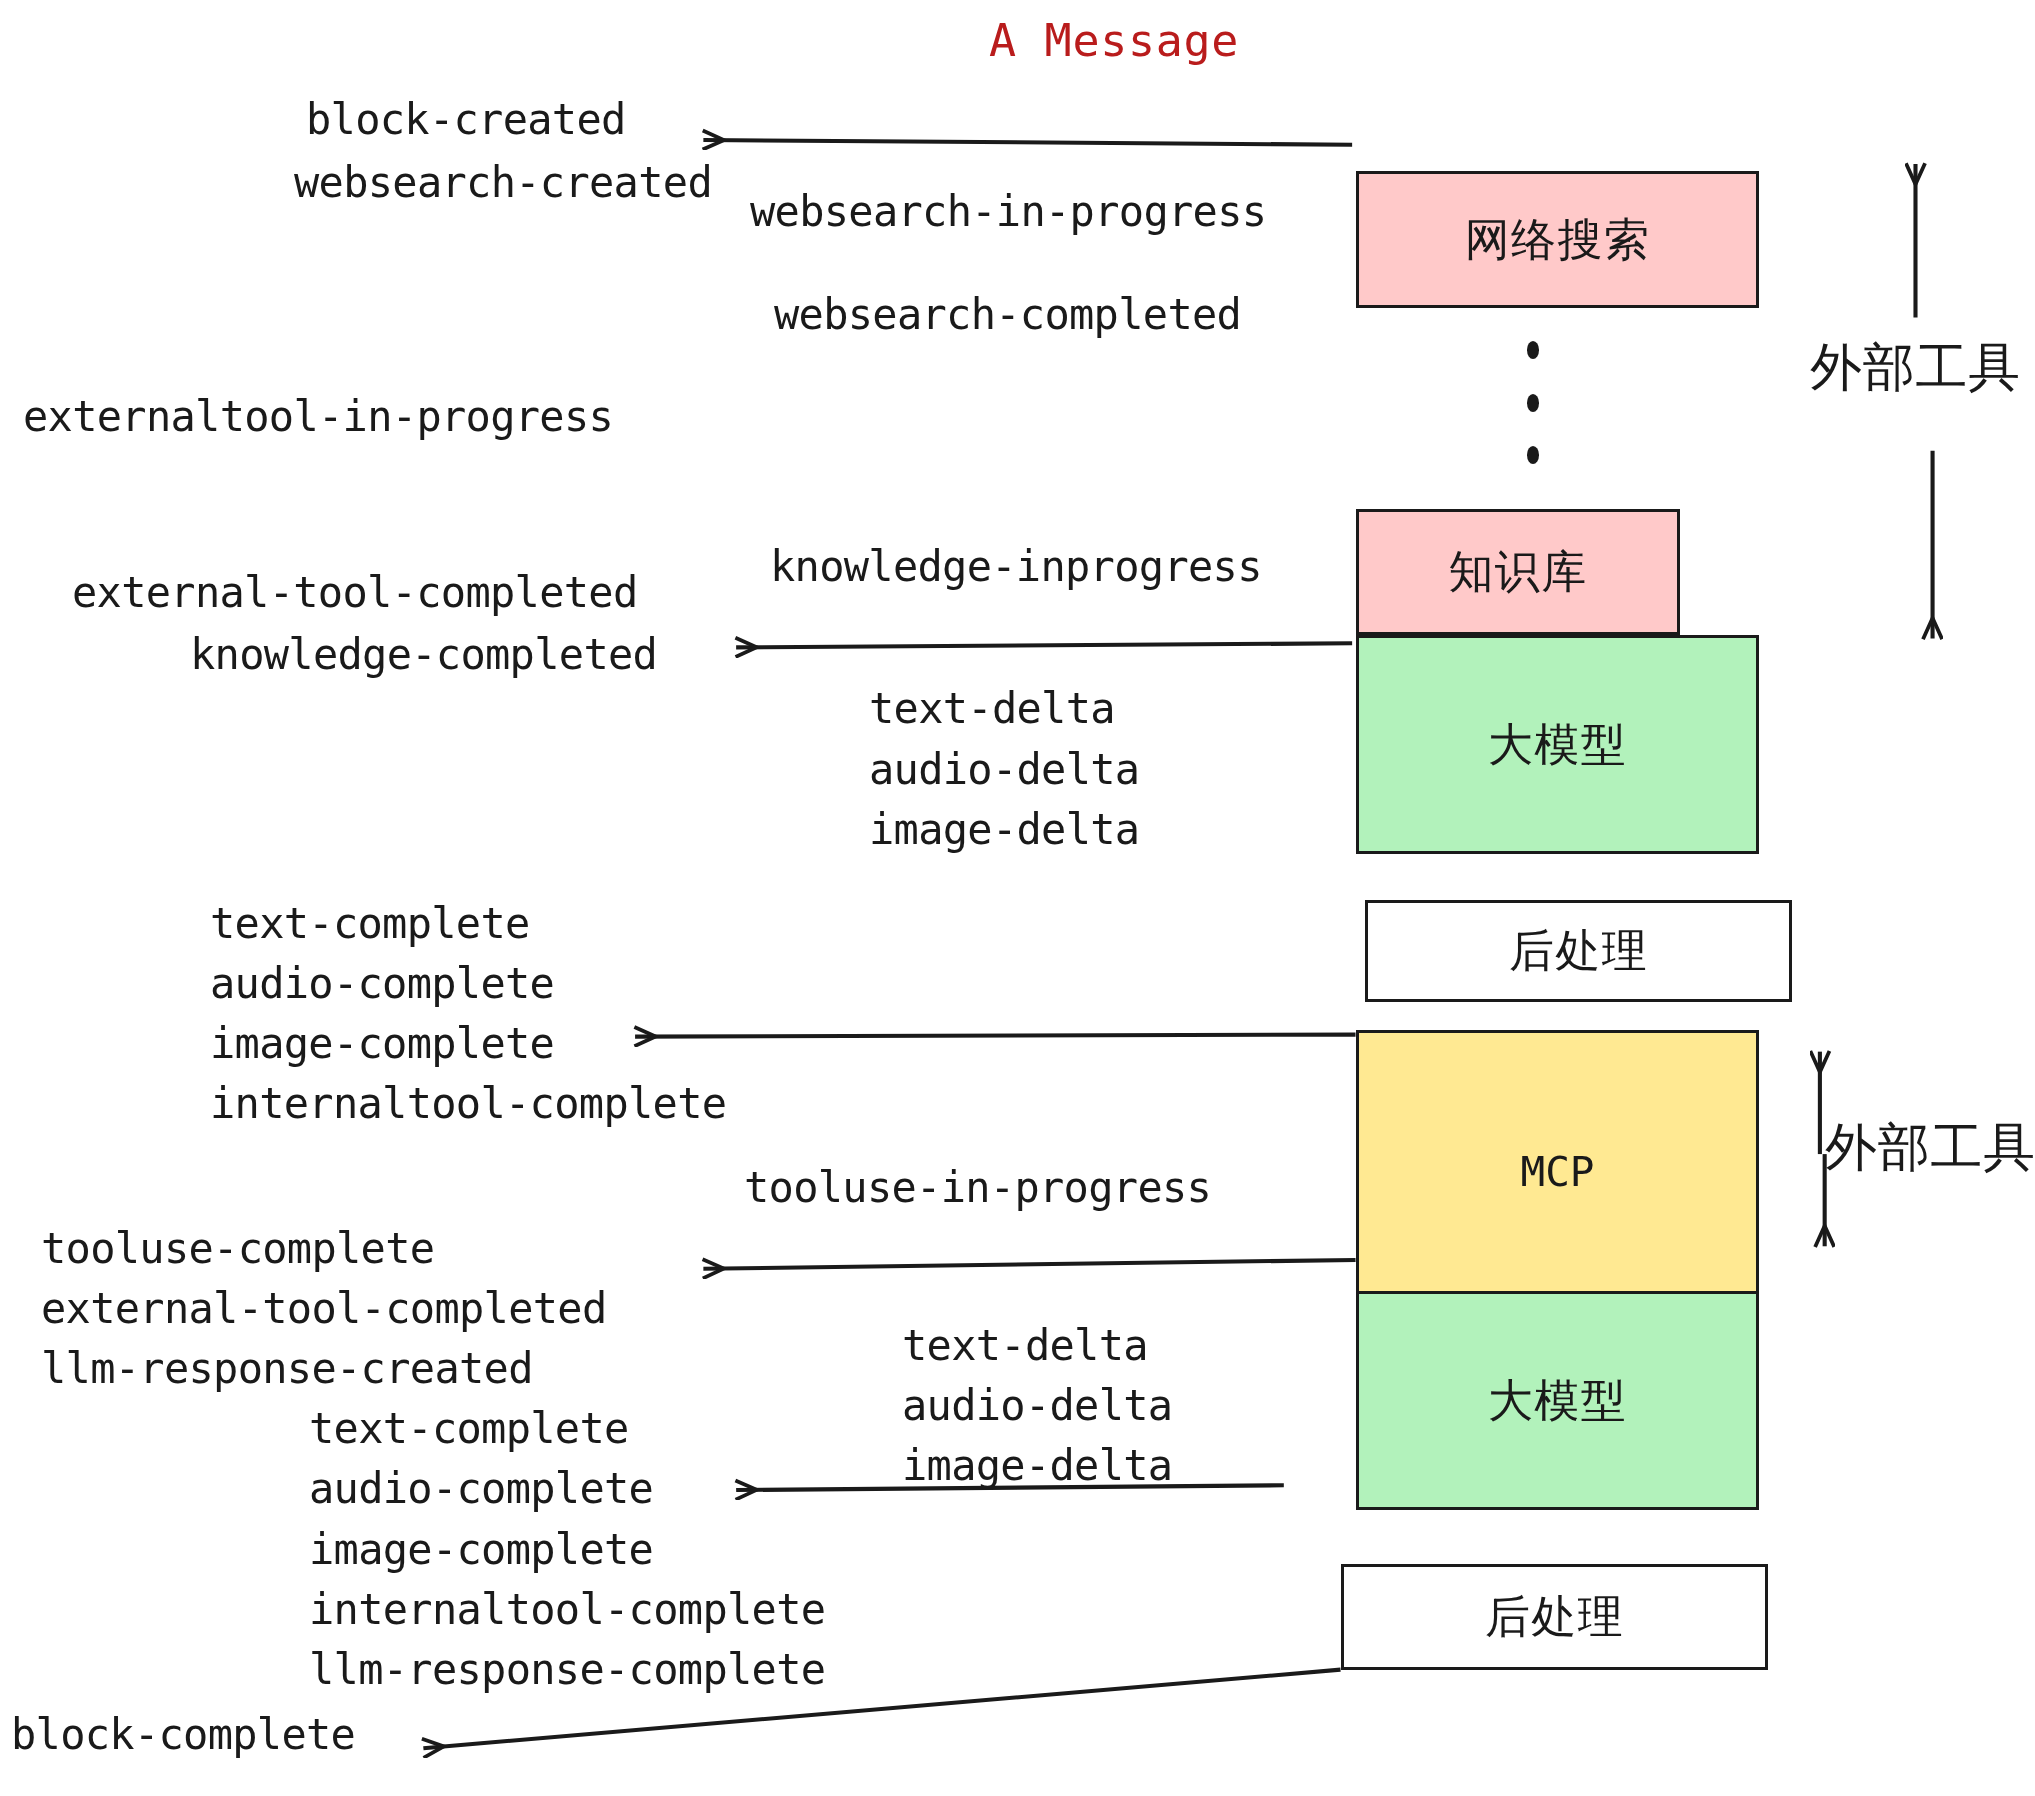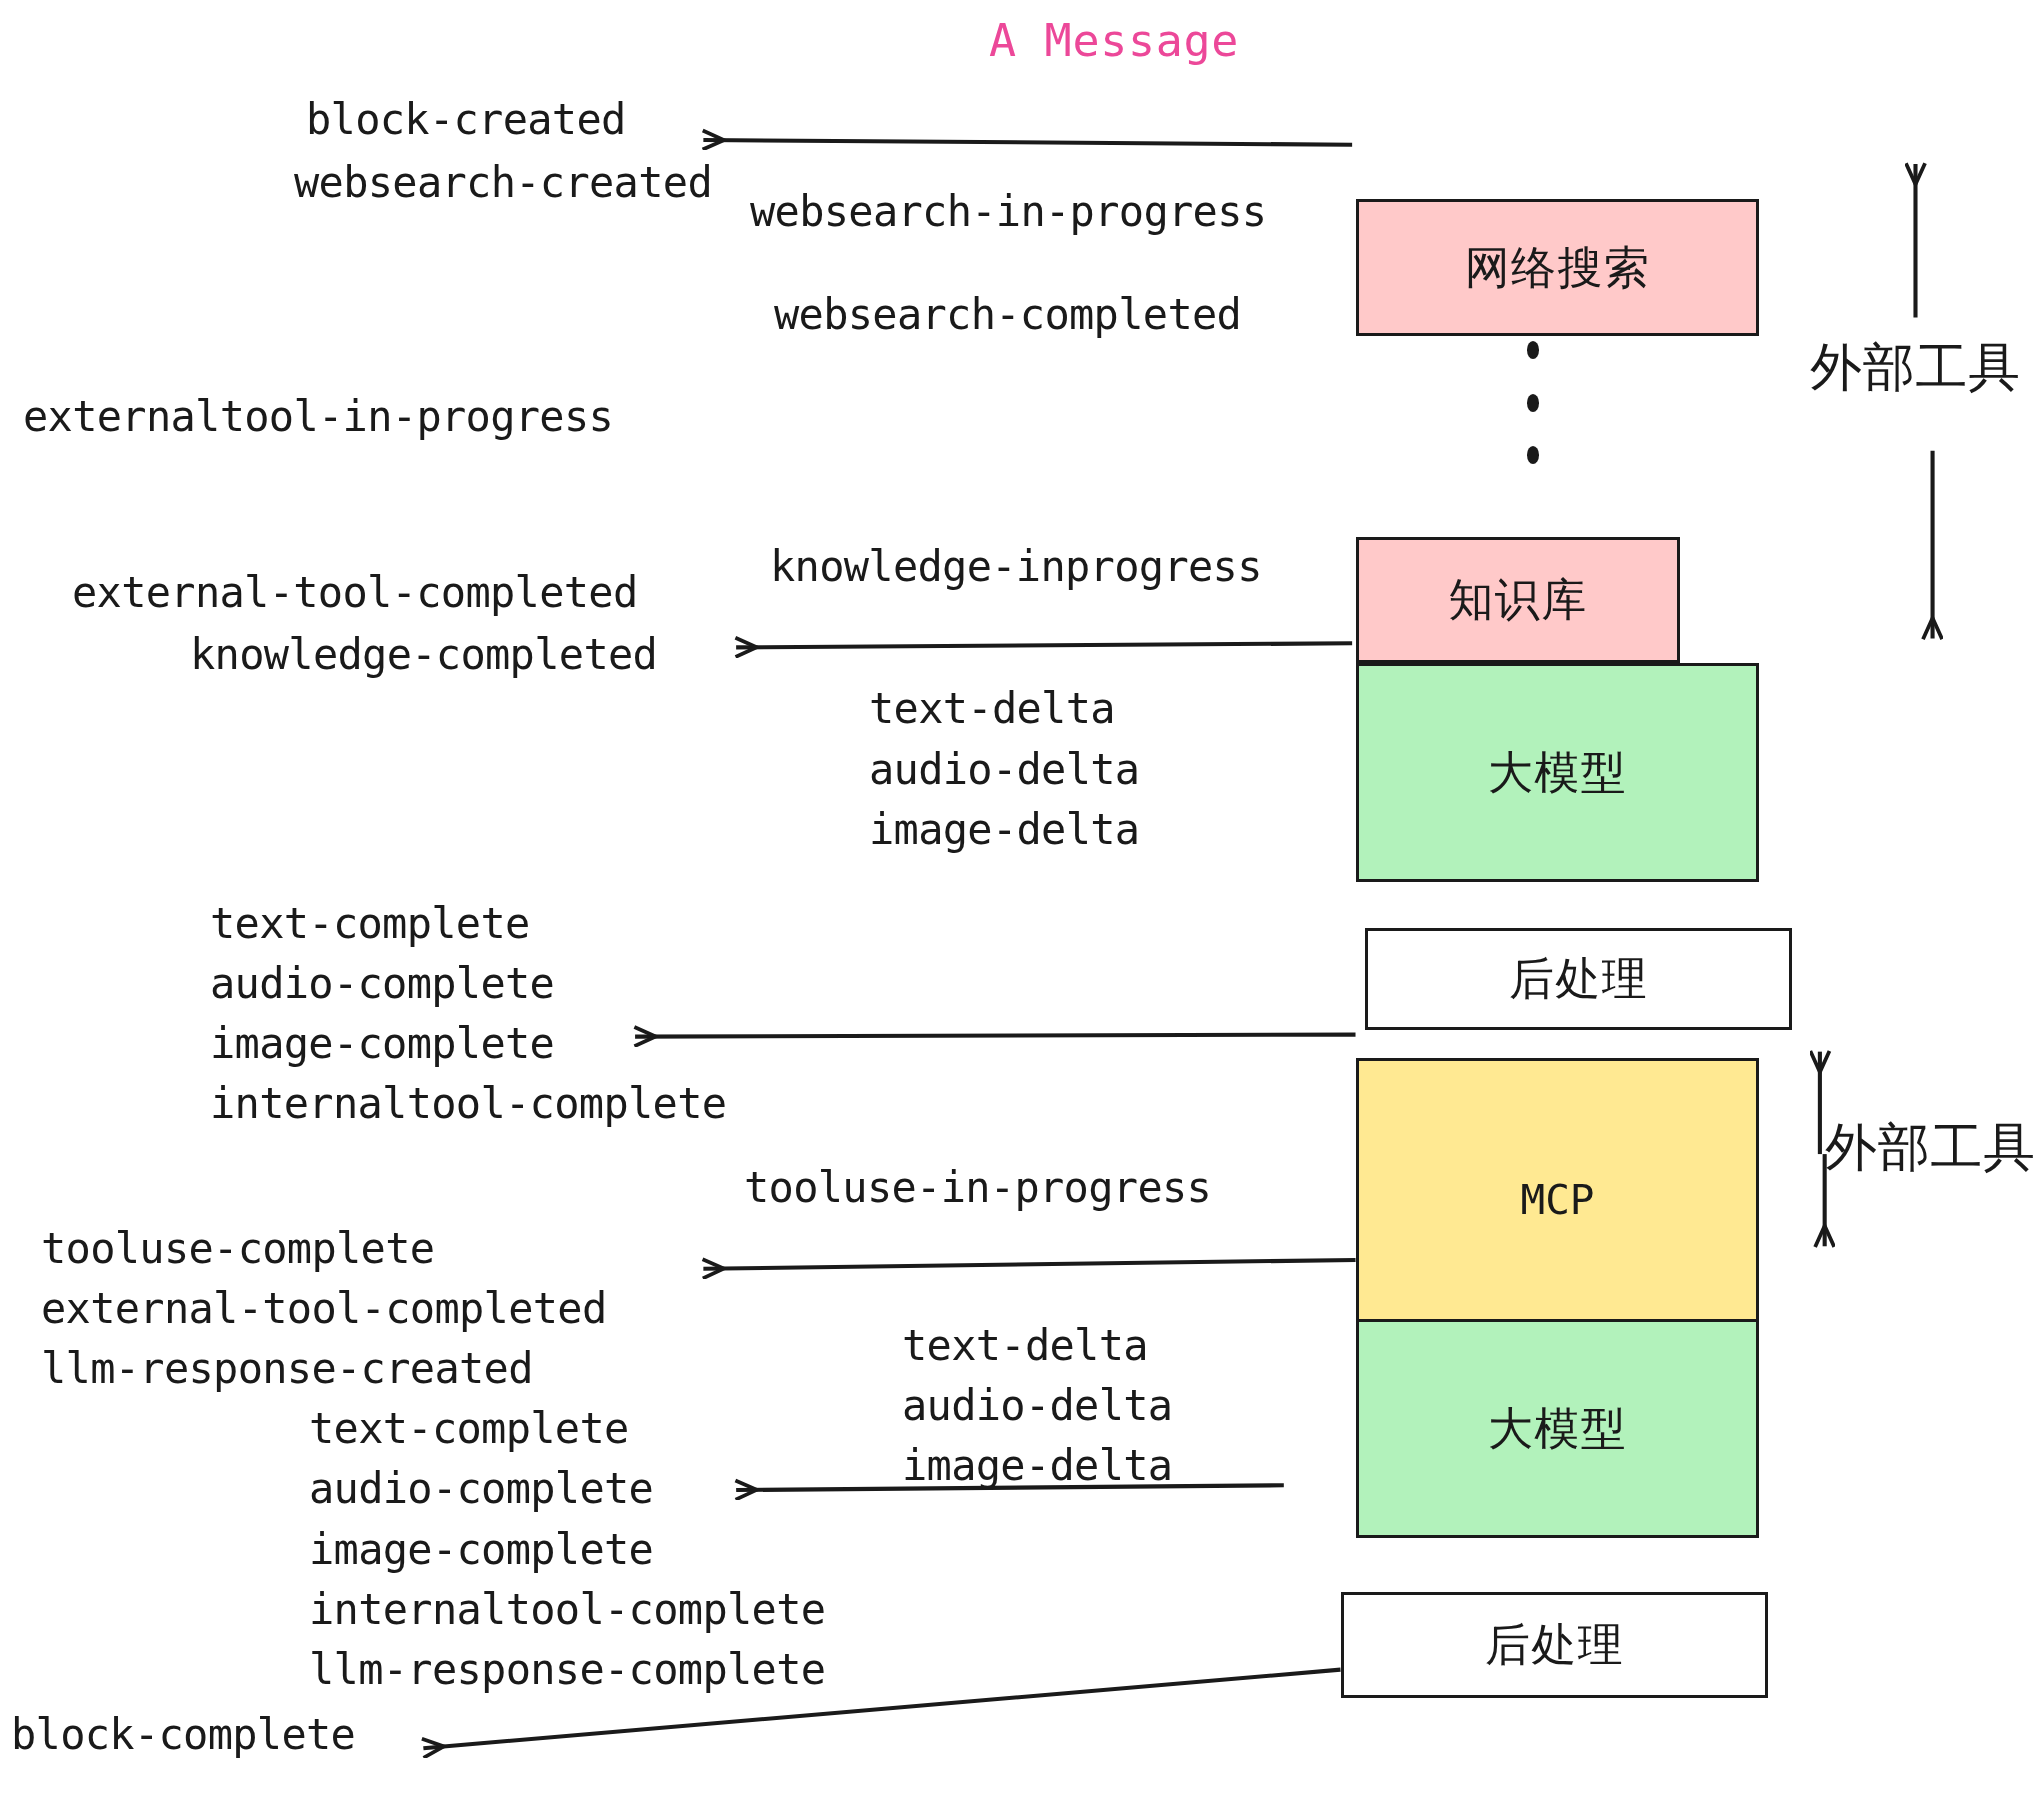--- a/index.html
+++ b/index.html
@@ -14,37 +14,36 @@
     white-space:nowrap;
     letter-spacing:-0.7px;
     line-height:1;
     text-align:right;
   }
 
   .title{
     position:absolute;
     font-family:"DejaVu Sans Mono", monospace;
     font-size:45px;
-    color:#ec4899;
+    color:#b91c1c;
     white-space:nowrap;
     letter-spacing:0.7px;
   }
 
   .box{
     position:absolute;
     box-sizing:border-box;
     border:3.4px solid #1a1a1a;
     display:flex;
     align-items:center;
     justify-content:center;
     font-family:"DejaVu Sans", sans-serif;
     font-size:45px;
     color:#1a1a1a;
     letter-spacing:1.4px;
-    margin-top:28px;
   }
   .box.mono{ font-family:"DejaVu Sans Mono", monospace; font-size:41px; letter-spacing:0; }
 
   .dots{ position:absolute; display:flex; flex-direction:column; align-items:center; justify-content:space-between; }
   .dot{ width:12.3px;height:18px;background:#1a1a1a;border-radius:50%; }
 
   .sidelbl{
     position:absolute;
     font-family:Liberation Serif, serif;
     font-size:52px;

